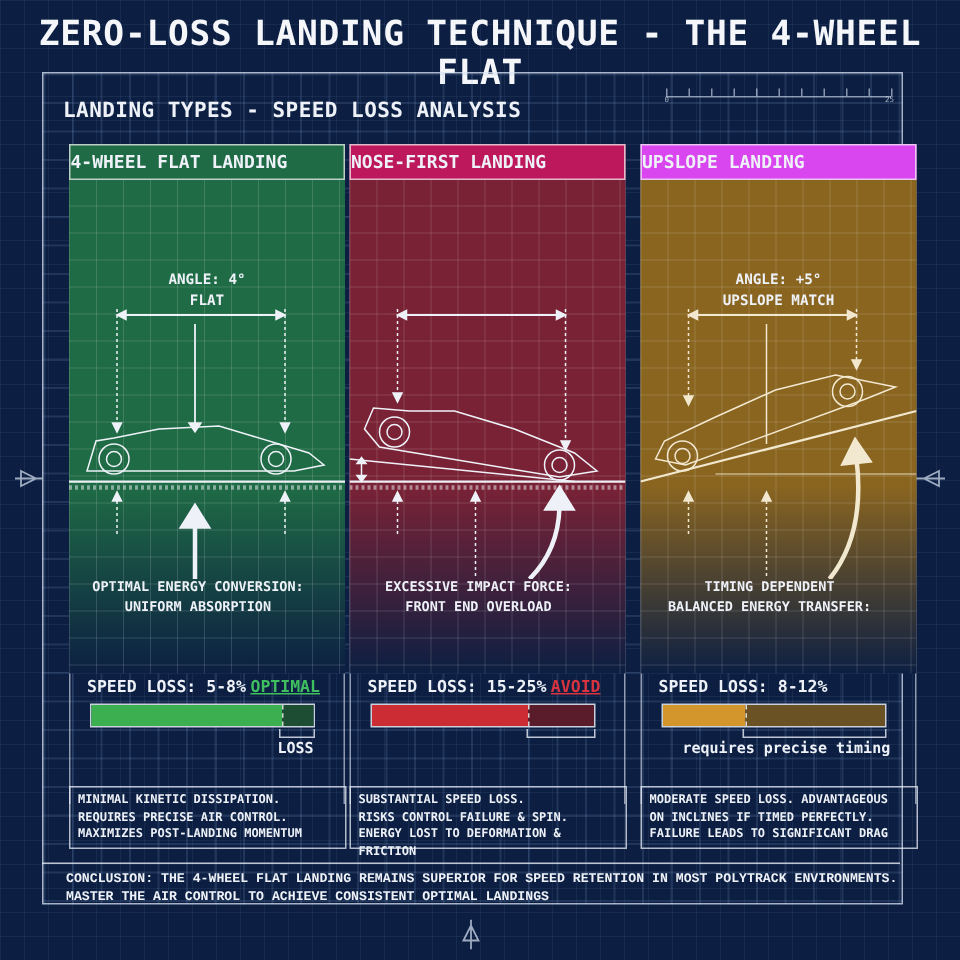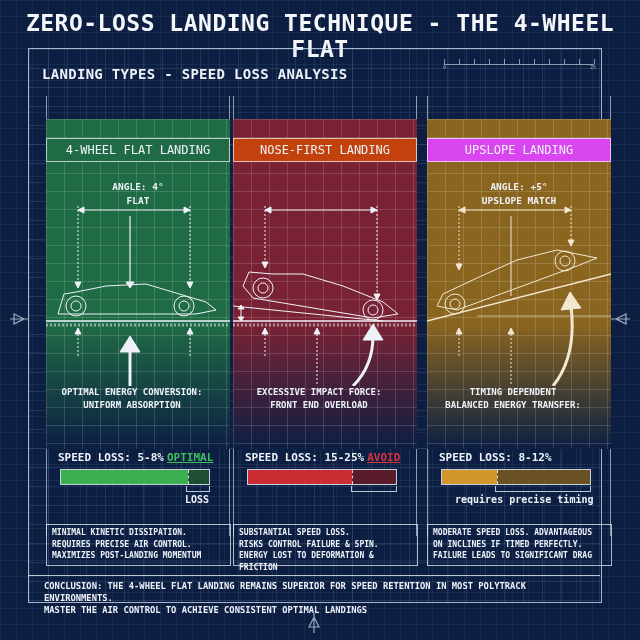--- a/index.html
+++ b/index.html
@@ -12,38 +12,38 @@
   .frame{position:absolute;left:28px;top:48px;width:572px;height:553px;border:1.5px solid rgba(220,230,245,0.75);
       background-image:
       linear-gradient(rgba(140,170,220,0.16) 1px,transparent 1px),
       linear-gradient(90deg,rgba(140,170,220,0.16) 1px,transparent 1px);
       background-size:19px 19px;}
   .subtitle{position:absolute;left:42px;top:66px;font-size:14px;font-weight:bold;color:#eef2f8;letter-spacing:0.3px;}
   .ruler{position:absolute;left:444px;top:54px;width:150px;height:10px;border-bottom:1px solid rgba(220,230,245,0.6);}
   .ruler span{position:absolute;bottom:0;width:1px;height:5px;background:rgba(220,230,245,0.6);}
   .ruler .lbl{position:absolute;top:10px;font-size:5px;color:rgba(220,230,245,0.7);}
   .panel{position:absolute;top:96px;width:184px;height:468px;}
-  .panel .head{position:absolute;left:0;top:0;width:182px;height:22px;border:1px solid rgba(240,240,240,0.75);border-bottom:1.5px solid rgba(240,240,240,0.75);text-align:center;line-height:22px;font-size:12px;font-weight:normal;margin-top:42px;}
+  .panel .head{position:absolute;left:0;top:0;width:182px;height:22px;border:1px solid rgba(240,240,240,0.75);border-bottom:1.5px solid rgba(240,240,240,0.75);line-height:22px;font-size:12px;font-weight:bold;}
   .panel .fill{position:absolute;left:0;top:23px;width:184px;height:330px;}
   .panel .gridov{position:absolute;left:0;top:0;width:184px;height:330px;background-image:
       linear-gradient(rgba(255,255,255,0.14) 1px,transparent 1px),
       linear-gradient(90deg,rgba(255,255,255,0.14) 1px,transparent 1px);background-size:18px 18px;}
   .panel .border{position:absolute;left:0;top:0;width:182px;height:440px;border-left:1px solid rgba(230,235,245,0.6);border-right:1px solid rgba(230,235,245,0.6);}
   .angle{position:absolute;left:0;width:184px;top:84px;text-align:center;font-size:9.5px;line-height:14px;font-weight:bold;}
   .desc{position:absolute;left:0;width:172px;top:290px;text-align:center;font-size:9px;line-height:13px;font-weight:bold;}
   .loss-label{position:absolute;left:12px;top:355px;font-size:11px;font-weight:bold;white-space:nowrap;}
   .loss-label .tag{margin-left:3px;text-decoration:underline;}
   .bar{position:absolute;left:14px;top:373px;width:148px;height:14px;border:1.5px solid rgba(235,240,248,0.85);}
   .bar .f{position:absolute;left:0;top:0;height:14px;}
   .bar .rest{position:absolute;top:0;height:14px;}
   .bar .sep{position:absolute;top:0;height:14px;border-left:1px dashed rgba(255,255,255,0.8);}
   .bracket{position:absolute;top:390px;height:5px;border:1px solid rgba(235,240,248,0.8);border-top:none;}
   .bracket-label{position:absolute;top:398px;font-size:10px;font-weight:bold;}
   .notes{position:absolute;left:0;top:428px;width:178px;height:38px;border:1px solid rgba(235,240,248,0.75);padding:2px 0 0 5px;font-size:8px;line-height:11.5px;font-weight:bold;}
-  .conclusion{position:absolute;left:28px;top:575px;width:572px;height:27px;border-top:1.5px solid rgba(235,240,248,0.8);padding:4px 0 0 16px;box-sizing:border-box;font-size:8.8px;line-height:12px;font-weight:bold;}
+  .conclusion{position:absolute;left:28px;top:575px;width:572px;height:27px;border-top:1.5px solid rgba(235,240,248,0.8);padding:4px 0 0 16px;box-sizing:border-box;font-size:8.8px;line-height:12px;font-weight:bold;font-family:Liberation Mono, monospace;}
   svg{position:absolute;}
 </style>
 </head>
 <body>
 
 <div class="bg-grid"></div>
 <div class="title">ZERO-LOSS LANDING TECHNIQUE - THE 4-WHEEL FLAT</div>
 
 <div class="frame"></div>
 <div class="subtitle">LANDING TYPES - SPEED LOSS ANALYSIS</div>
@@ -124,21 +124,21 @@
     <div>REQUIRES PRECISE AIR CONTROL.</div>
     <div>MAXIMIZES POST-LANDING MOMENTUM</div>
   </div>
 </div>
 
 <div class="panel" style="left:233px">
   <div class="border"></div>
   <div class="fill" style="background:linear-gradient(180deg,#7a2235 0%,#7a2235 62%,#0c1f42 100%)">
       <div class="gridov"></div>
     </div>
-  <div class="head" style="background:#c2410c">NOSE-FIRST LANDING</div>
+  <div class="head" style="background:#be185d">NOSE-FIRST LANDING</div>
   <svg style="left:0;top:110px" width="184" height="180">
     <g stroke="#eef2f8" fill="none" stroke-width="1">
       <path d="M32 4 H144" stroke-width="1.2"></path>
         <path d="M32 4 l6 -3 v6z M144 4 l-6 -3 v6z" fill="#eef2f8"></path>
       <path d="M32 0 V60" stroke-dasharray="2 2"></path>
         <path d="M144 0 V90" stroke-dasharray="2 2"></path>
       <path d="M29 56 l3 6 l3 -6z M141 88 l3 6 l3 -6z" fill="#eef2f8"></path>
       <path d="M0 115 H184" stroke-width="1.5"></path>
       <path d="M0 119 H184" stroke-dasharray="2 2" stroke-width="3" opacity="0.5"></path>
       <path d="M0 100 L150 115" stroke-width="1"></path>

